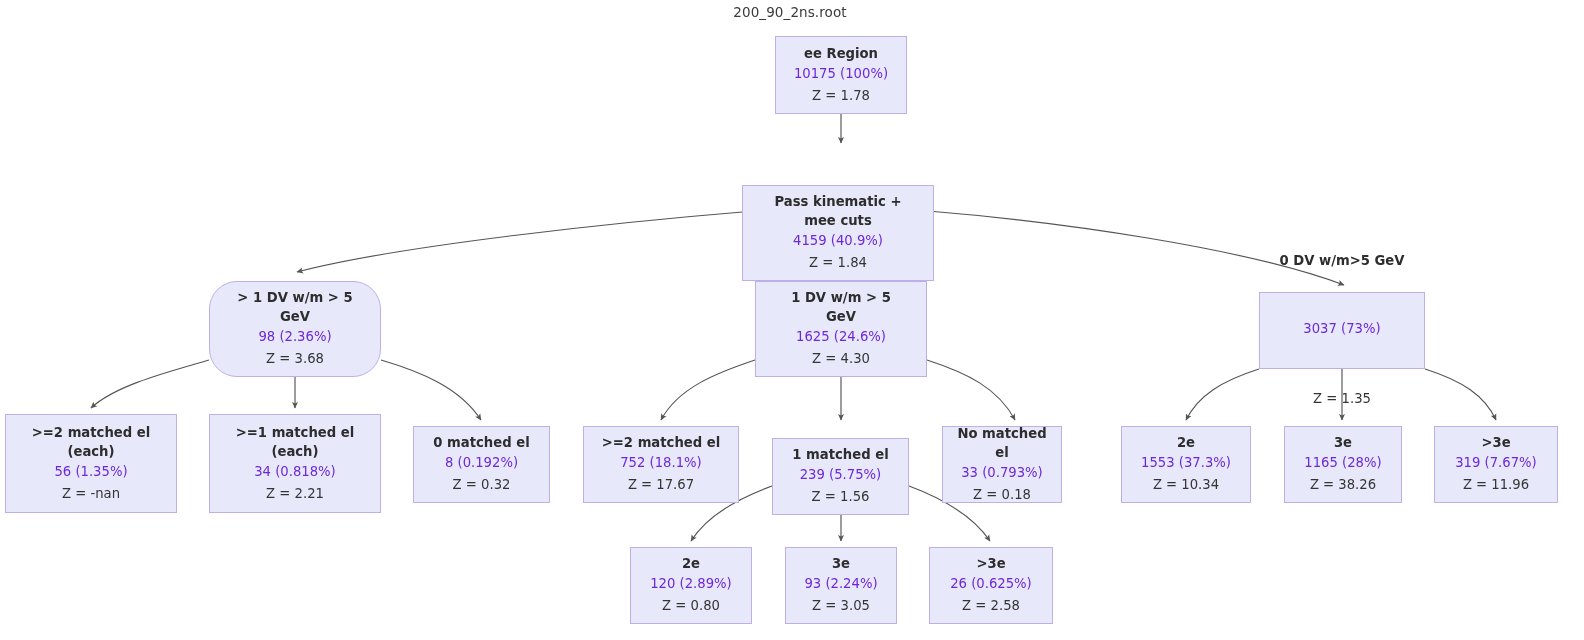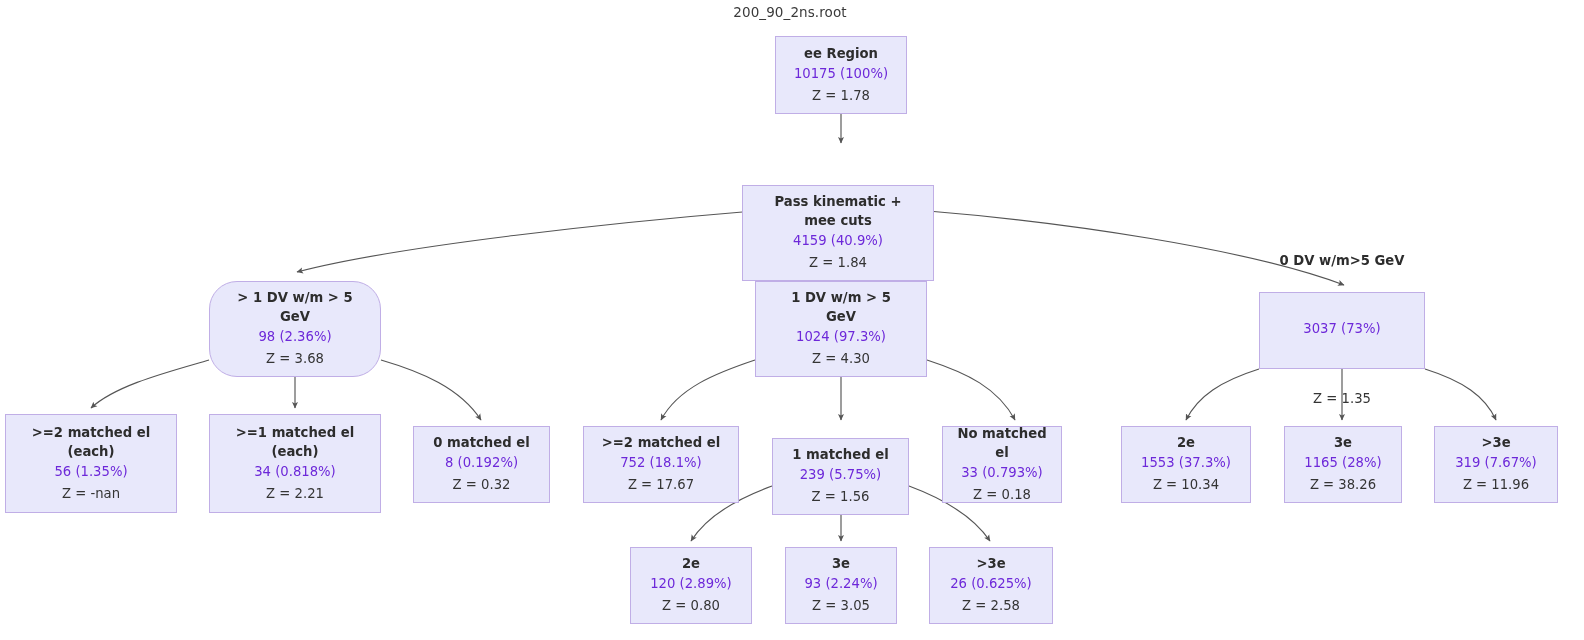--- a/index.html
+++ b/index.html
@@ -125,21 +125,21 @@
       </div>
       <div class="node-box" style="left: 209px; top: 281px; width: 172px; height: 96px; border-radius: 28px;">
         <div class="node-title">&gt; 1 DV w/m &gt; 5
 GeV</div>
         <div class="node-count">98 (2.36%)</div>
         <div class="node-z">Z = 3.68</div>
       </div>
       <div class="node-box" style="left: 755px; top: 281px; width: 172px; height: 96px;">
         <div class="node-title">1 DV w/m &gt; 5
 GeV</div>
-        <div class="node-count">1024 (97.3%)</div>
+        <div class="node-count">1625 (24.6%)</div>
         <div class="node-z">Z = 4.30</div>
       </div>
       <div class="node-box" style="left: 1259px; top: 292px; width: 166px; height: 77px; gap: 48px;">
         <div class="node-title">0 DV w/m&gt;5 GeV</div>
         <div class="node-count">3037 (73%)</div>
         <div class="node-z">Z = 1.35</div>
       </div>
       <div class="node-box" style="left: 5px; top: 414px; width: 172px; height: 99px;">
         <div class="node-title">&gt;=2 matched el
 (each)</div>

